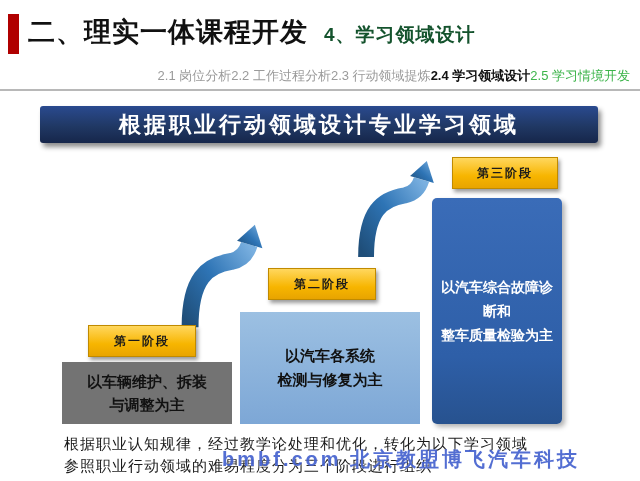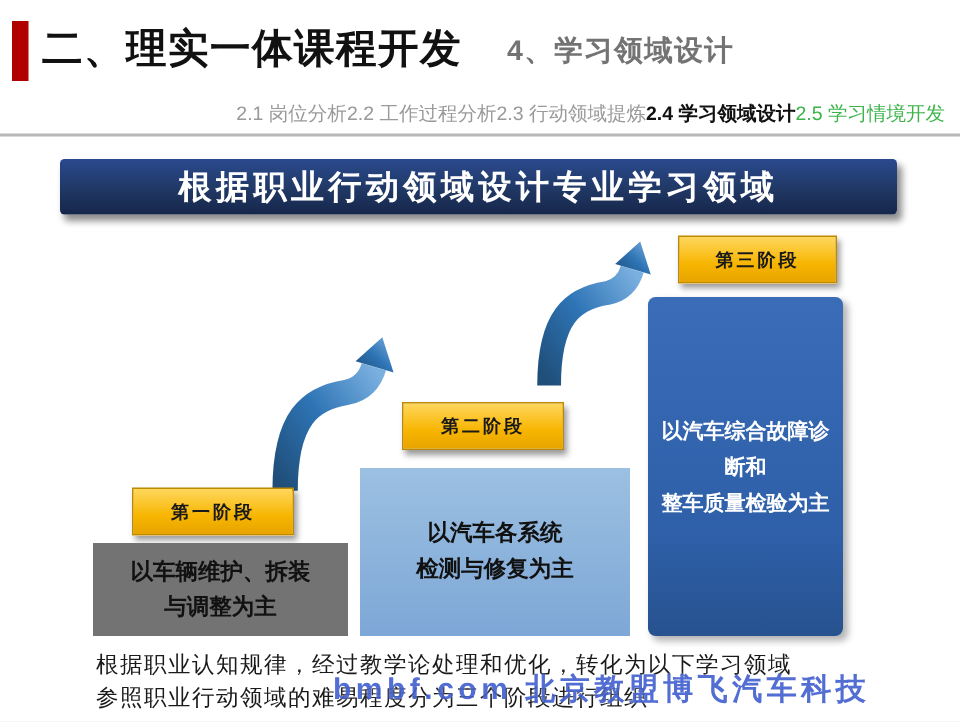--- a/index.html
+++ b/index.html
@@ -8,21 +8,21 @@
     position: relative; width: 640px; height: 481px; background: #ffffff;
     font-family: "Liberation Sans", "DejaVu Sans", sans-serif; overflow: hidden;
     margin: 0 auto;
     padding-left: 12px;
   }
 
   
   .header { position: absolute; top: 10px; left: 8px; display: flex; align-items: flex-end; }
   .accent-bar { width: 11px; height: 40px; background: #b00000; margin-right: 9px; }
   .title { font-size: 27px; font-weight: bold; color: #111; letter-spacing: 1px; line-height: 44px; }
-  .subtitle { font-size: 19px; font-weight: bold; color: #737373; margin-left: 30px; line-height: 30px; padding-bottom: 4px; letter-spacing: 1px; }
+  .subtitle { font-size: 19px; font-weight: bold; color: #14532d; margin-left: 16px; line-height: 30px; padding-bottom: 4px; letter-spacing: 1px; }
 
   
   .tabbar {
     position: absolute; top: 63px; left: 0; width: 640px; height: 28px;
     border-bottom: 2px solid #b8b8b8; display: flex; align-items: center;
     justify-content: flex-end; padding: 0 10px;
   }
   .tab { font-size: 13px; color: #9a9a9a; white-space: nowrap; cursor: default; }
   .tab.active { color: #111; font-weight: bold; }
   .tab.green { color: #3cb44a; }

